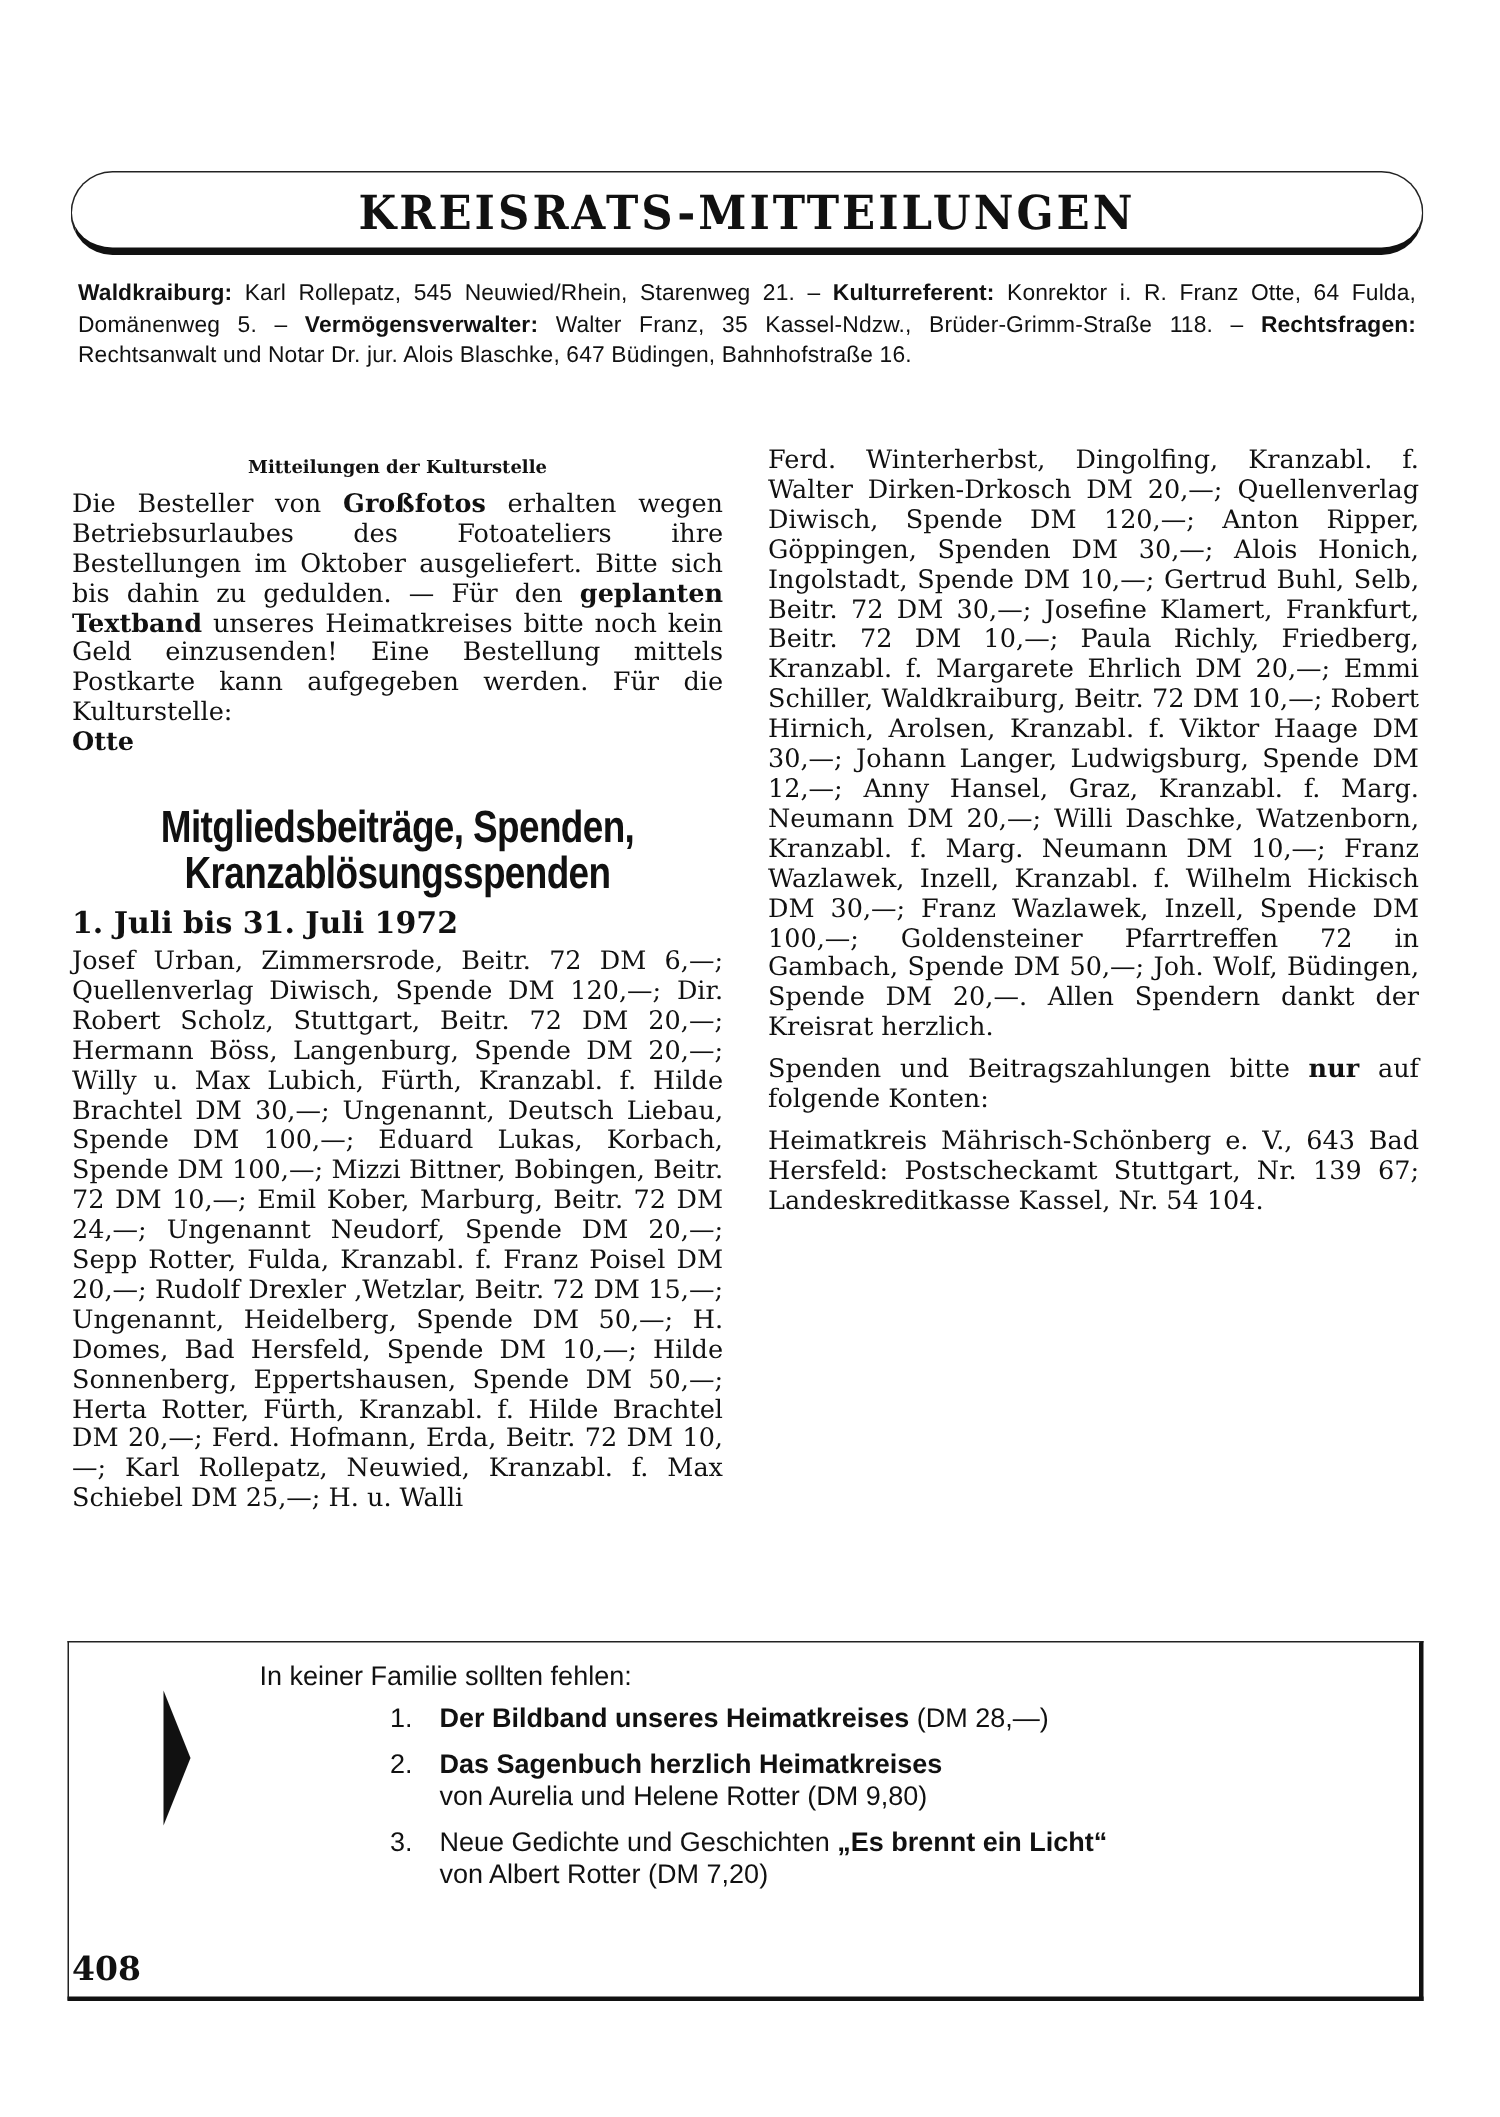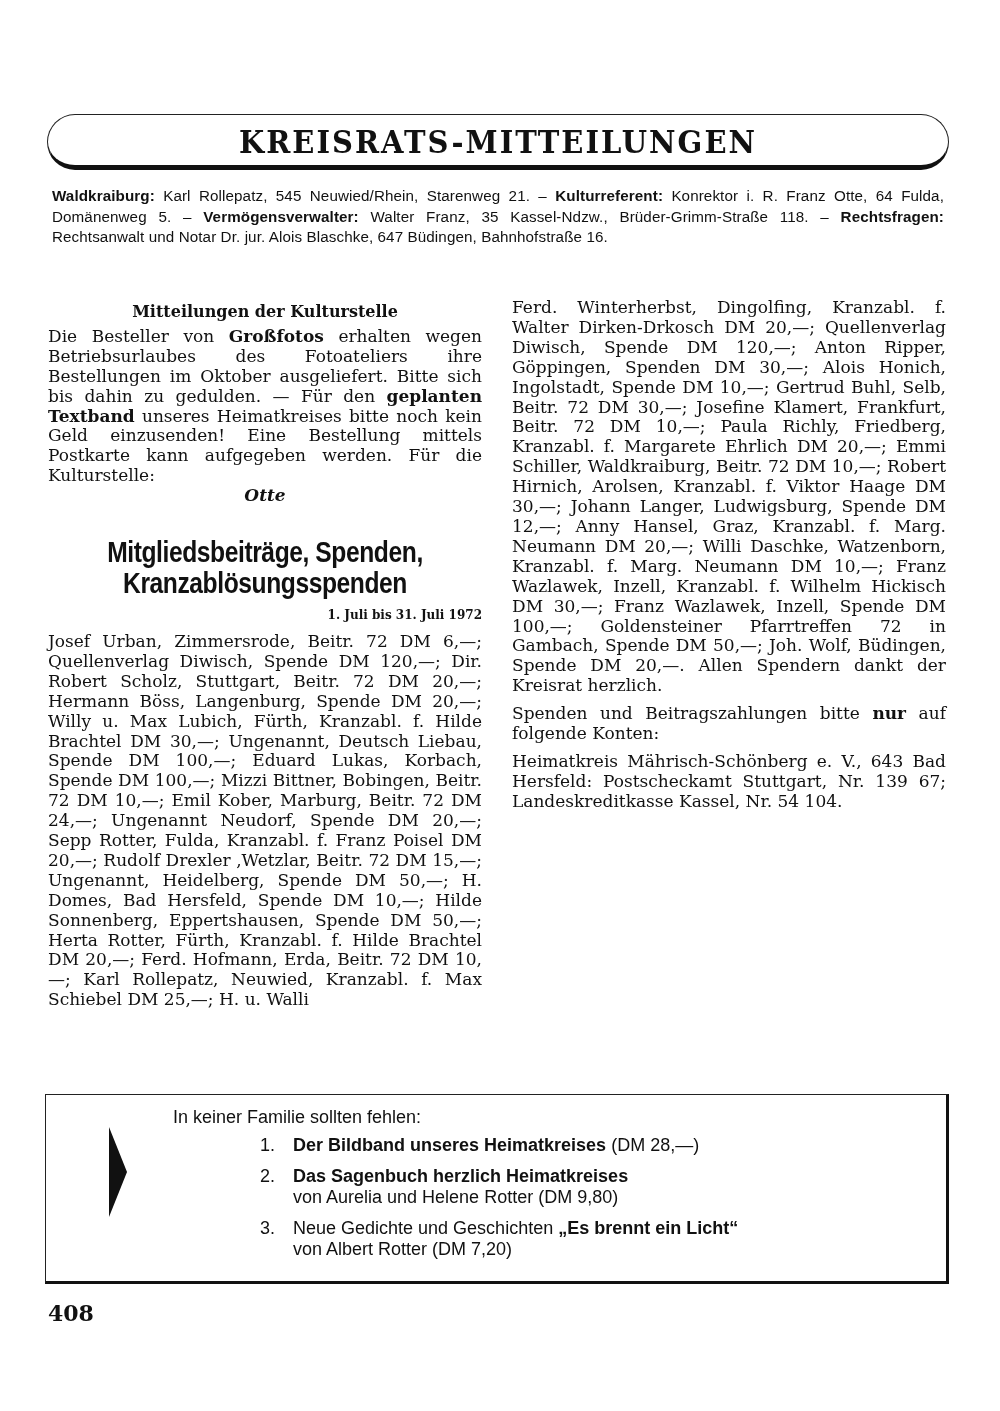--- a/index.html
+++ b/index.html
@@ -25,34 +25,34 @@
     text-align: justify; letter-spacing: 0.1px;
   }
   .info b { font-weight: 700; }
   .info-note { text-align: right; font-weight: 700; font-size: 14.5px; margin-top: 1px; }
 
   
   .col { position: absolute; font-family: "DejaVu Serif", "Liberation Serif", serif; font-size: 17px; line-height: 19.9px; text-align: justify; }
   .col-left { left: 48px; top: 302px; width: 434px; }
   .col-right { left: 512px; top: 298px; width: 434px; }
   .col p { margin: 0; }
-  .subhead { text-align: center; font-weight: 700; font-size: 16px; margin-bottom: 5px !important; }
-  .sig { text-align: center; font-weight: 700; font-style: italic; }
+  .subhead { text-align: center; font-weight: 700; font-size: 12px; margin-bottom: 5px !important; }
+  .sig { text-align: left; font-weight: 700; }
   .bighead {
     text-align: center; font-family: "Liberation Sans", "DejaVu Sans", sans-serif; font-weight: 900;
     font-size: 30px; line-height: 31px; margin-top: 30px !important; transform: scaleX(0.82);
     letter-spacing: -0.5px;
   }
-  .datehead { text-align: right; font-weight: 700; font-size: 12px; margin: 8px 0 6px !important; }
+  .datehead { text-align: left; font-weight: 700; font-size: 20px; margin: 8px 0 6px !important; }
   .rhead { font-weight: 700; font-size: 16px; line-height: 20px; margin: 10px 0 8px !important; }
   .gap { margin-top: 8px !important; }
 
   
   .box {
-    position: absolute; left: 45px; top: 1094px; width: 904px; height: 190px;
+    position: absolute; left: 45px; top: 1094px; width: 904px; height: 240px;
     border: 1.5px solid #222; border-bottom: 3px solid #111; border-right: 3px solid #111; box-sizing: border-box;
     font-family: "Liberation Sans", "DejaVu Sans", sans-serif; font-size: 18px; line-height: 21px;
   }
   .arrow { position: absolute; left: 63px; top: 32px; width: 0; height: 0;
     border-top: 45px solid transparent; border-bottom: 45px solid transparent; border-left: 18px solid #111; }
   .box-intro { position: absolute; left: 127px; top: 12px; }
   .box-list { position: absolute; left: 214px; top: 40px; margin: 0; padding: 0; list-style: none; }
   .box-list li { position: relative; padding-left: 33px; margin-bottom: 10px; }
   .box-list .num { position: absolute; left: 0; top: 0; }
   .box-list b { font-weight: 700; }

